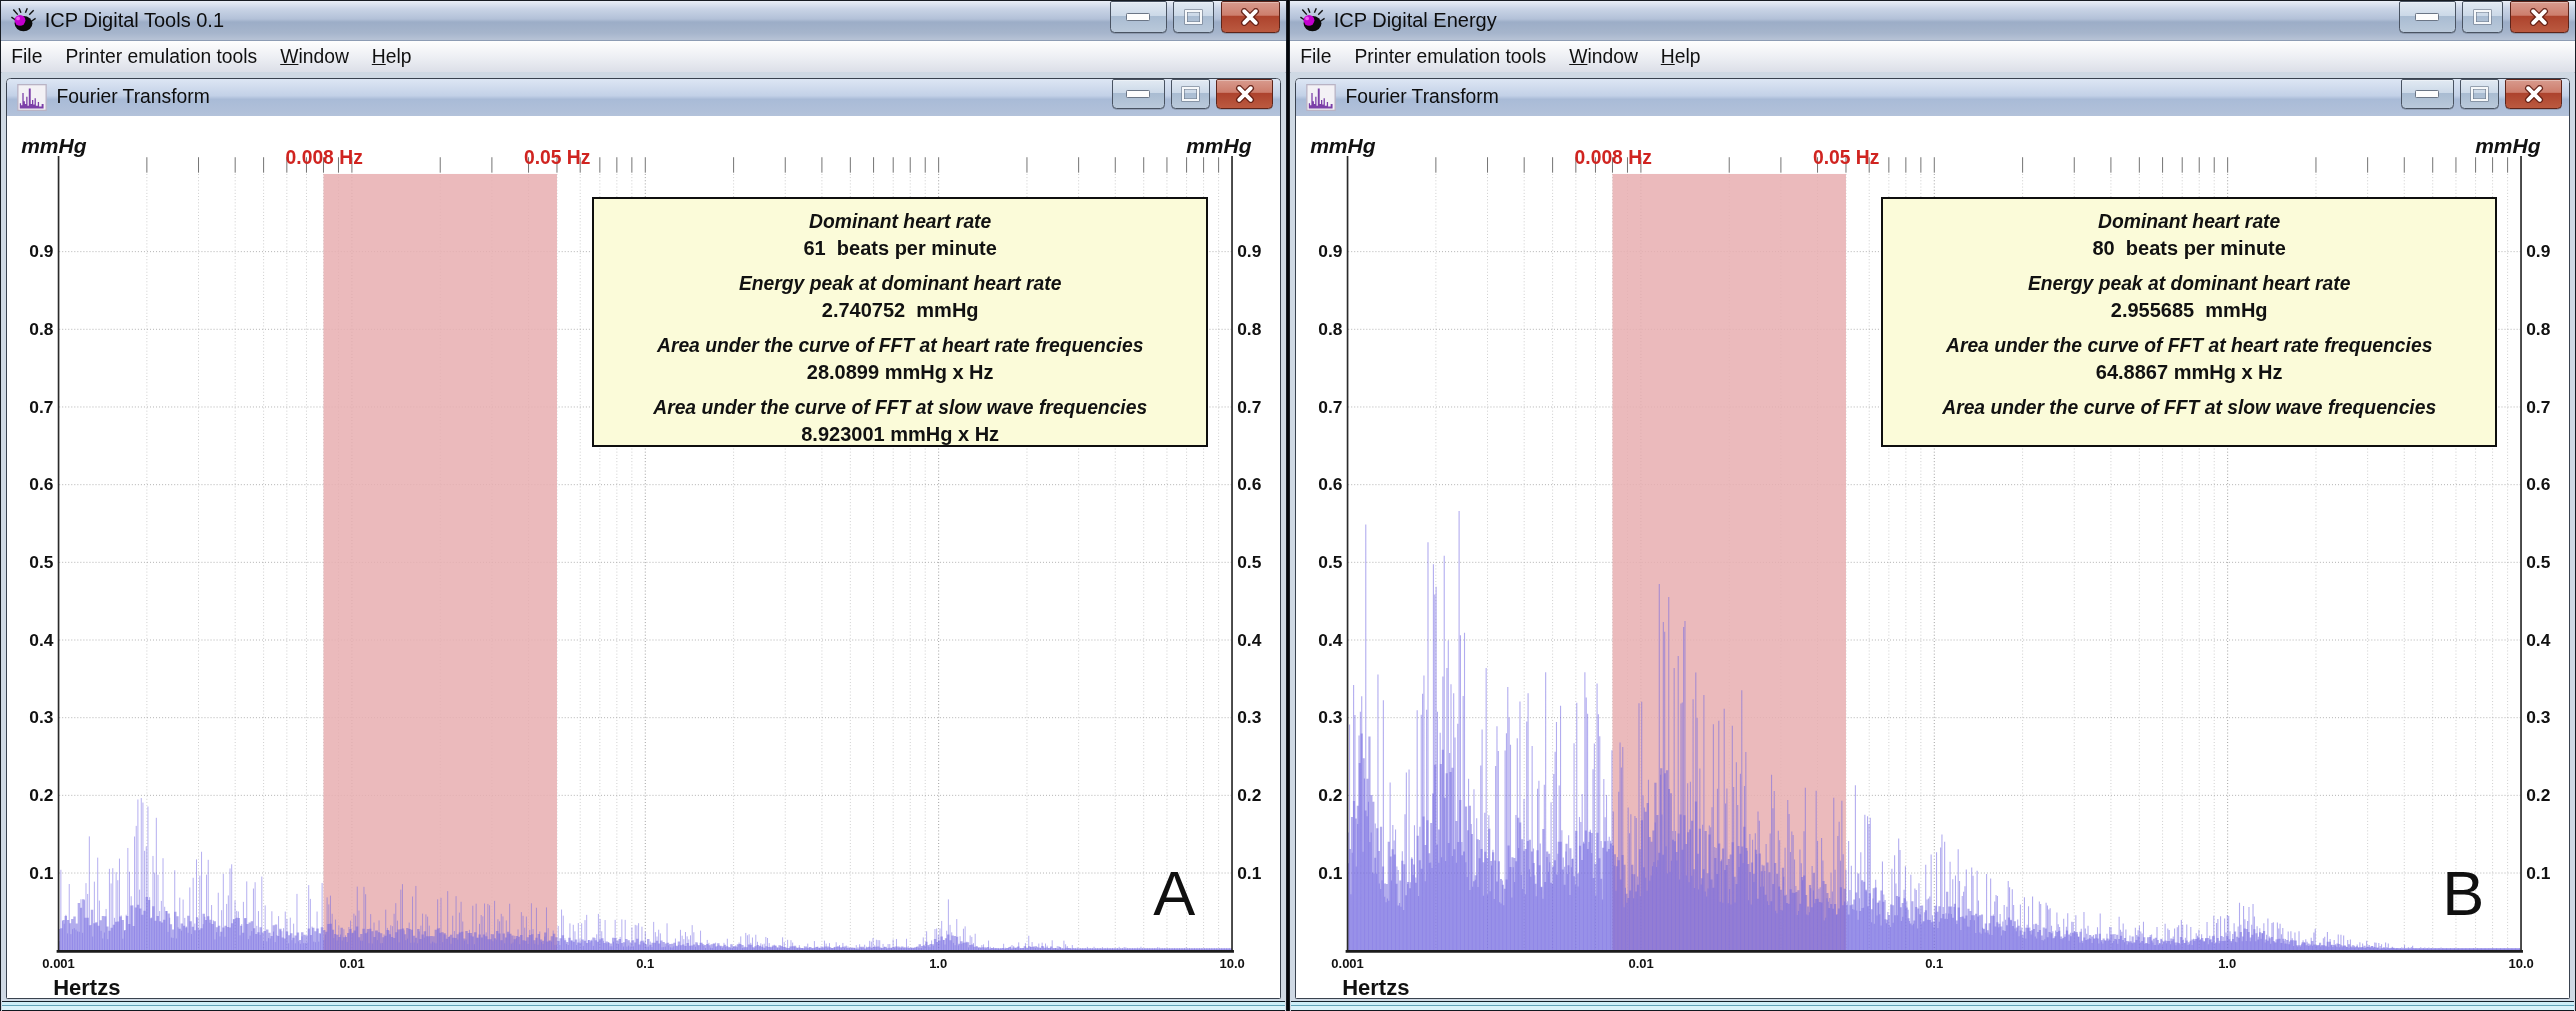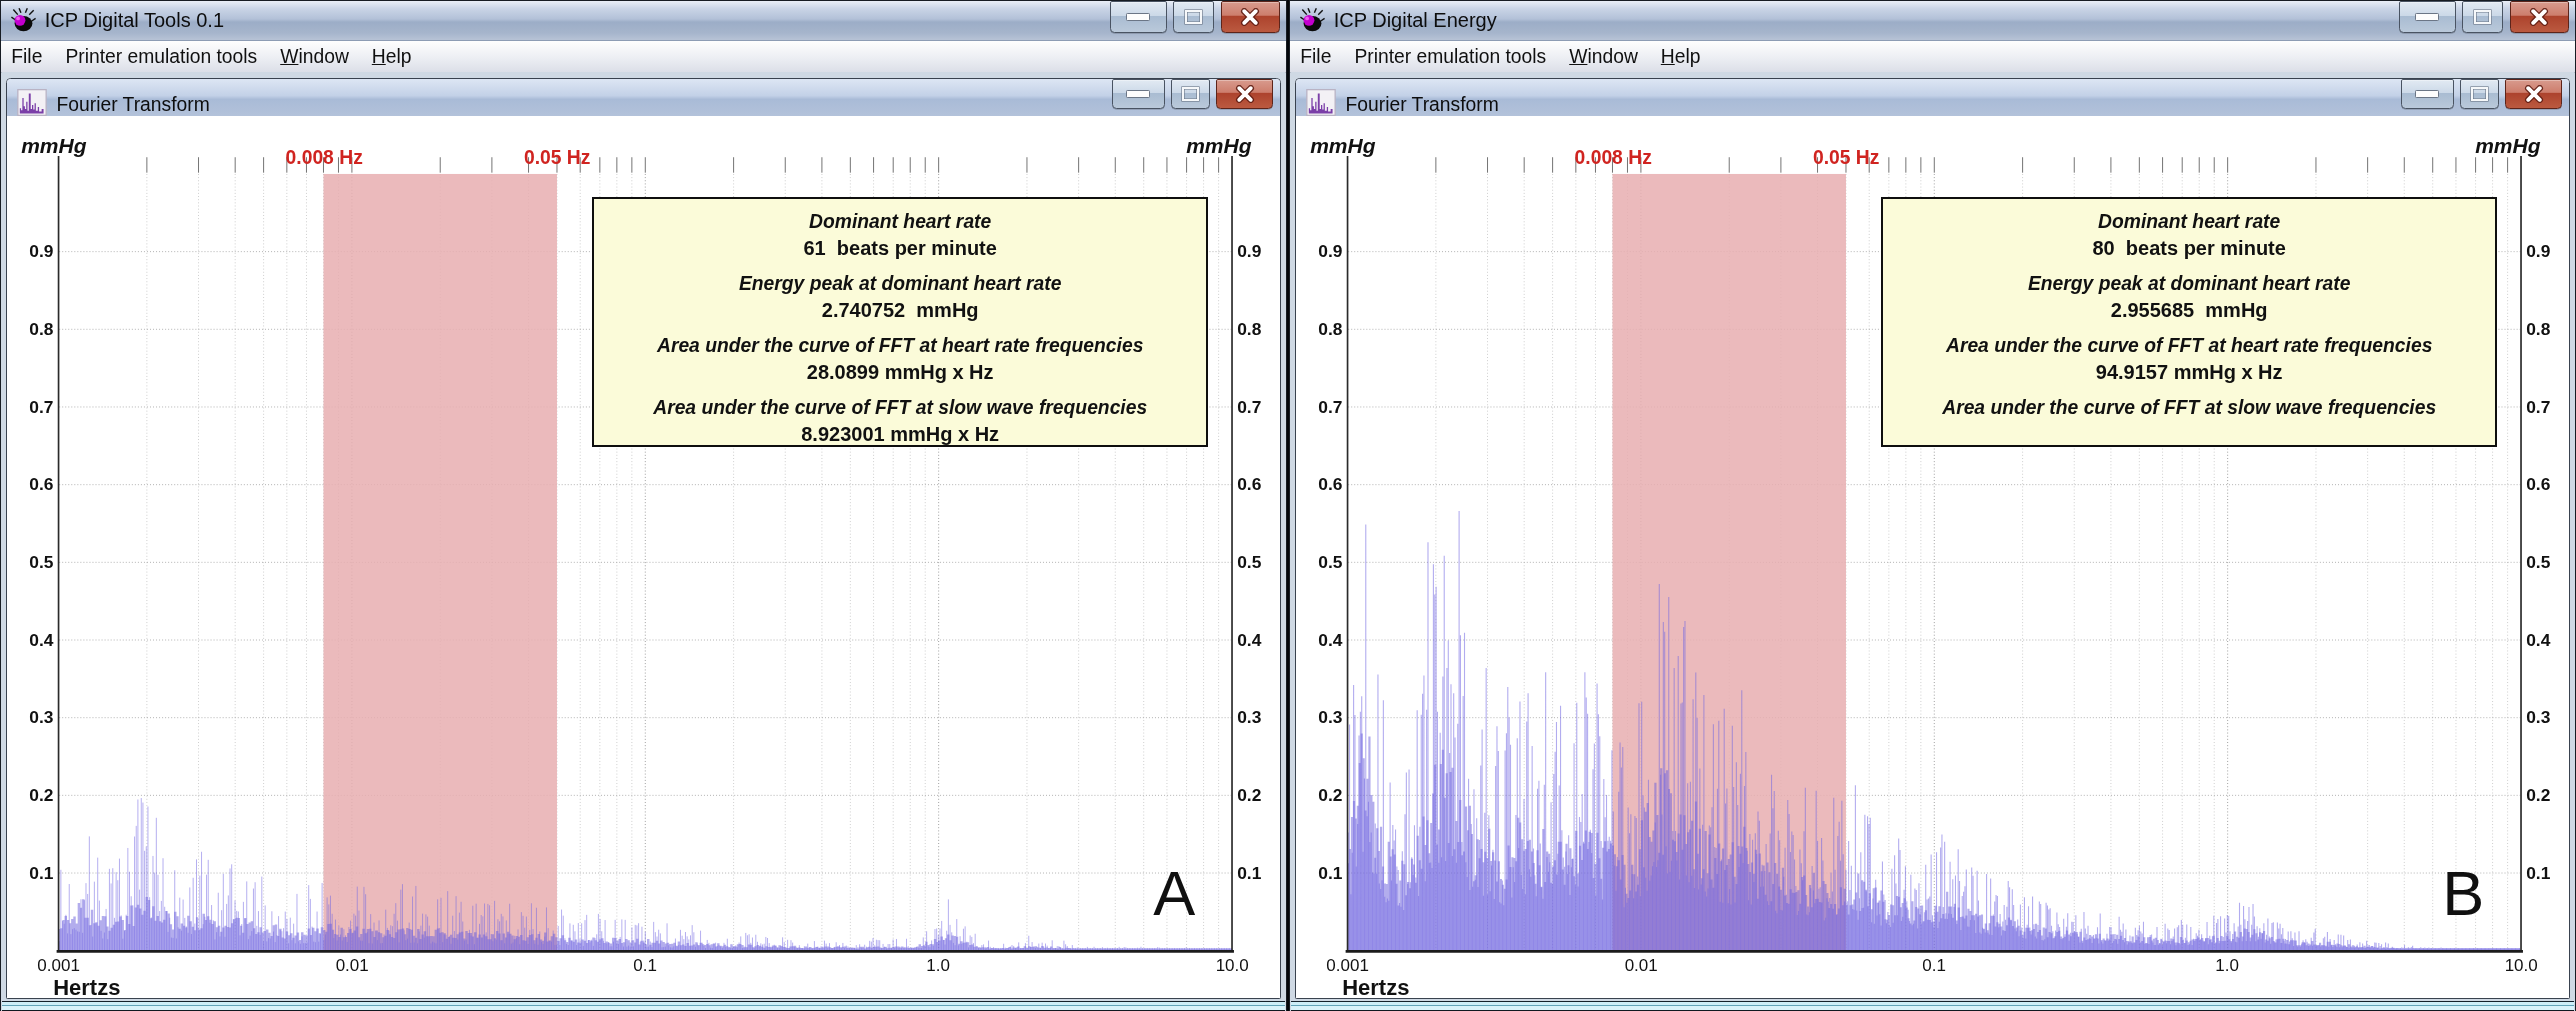--- a/index.html
+++ b/index.html
@@ -37,32 +37,32 @@
   .menu-item u{text-decoration:underline;}
 
   
   .workspace{position:absolute;left:1.3px;right:1.3px;top:71px;bottom:0;background:#cfd9e4;}
   .workspace::after{content:"";position:absolute;left:0;right:0;bottom:0;height:10.3px;
      background:linear-gradient(180deg,#15222c 0 1.3px,#cdeef8 1.3px 3.9px,#63a4b9 3.9px 5.2px,#d9f3fb 5.2px 9px,#101820 9px 10.3px);}
   .inner-window{position:absolute;left:3.9px;right:3.9px;top:5.8px;bottom:11.6px;
      border:1.3px solid #39424f;border-radius:4.5px 4.5px 1.3px 1.3px;background:#fff;overflow:hidden;}
   .inner-titlebar{position:relative;height:37px;
      background:linear-gradient(180deg,#dde6f4 0%,#c3d1e7 45%,#a9bbd7 55%,#b3c2da 100%);
-     border-bottom:0.6px solid #8fa3c0;display:flex;align-items:flex-end;}
+     border-bottom:0.6px solid #8fa3c0;display:flex;align-items:center;}
   .inner-title-text{font-size:19.3px;margin-left:9px;color:#0d0d0d;}
   .fft-icon{margin-left:10.3px;width:30px;height:27px;flex:0 0 auto;}
   .client{position:absolute;left:0;right:0;top:37px;bottom:0;background:#ffffff;}
 
   
   .chart-svg{position:absolute;left:0;top:0;}
   .lbl{position:absolute;white-space:pre;}
   .ylab{font-size:17.4px;font-weight:bold;width:45px;}
   .ylab.left{text-align:right;}
   .ylab.right{text-align:left;}
-  .xlab{font-size:17px;font-weight:normal;width:90px;text-align:center;}
+  .xlab{font-size:13px;font-weight:bold;width:90px;text-align:center;}
   .unit-lab{font-size:21px;font-weight:bold;font-style:italic;}
   .axis-name{font-size:22px;font-weight:bold;}
   .band-lab{font-size:19.3px;font-weight:bold;width:142px;text-align:center;}
 
   .plot-letter{position:absolute;left:1124px;top:744px;width:86px;text-align:center;
      font-size:63px;font-weight:400;color:#101010;line-height:1.05;}
 
   
   .info-panel{position:absolute;left:585px;top:81px;width:616px;height:250px;box-sizing:border-box;
      border:2.6px solid #0e0e0e;background:#fbfbd9;text-align:center;padding-top:7.7px;overflow:hidden;}
@@ -412,21 +412,21 @@
             <line x1="80" y1="62" x2="80" y2="1296" stroke="#2a2a2a" stroke-width="2.6"></line>
             <line x1="1902" y1="62" x2="1902" y2="1296" stroke="#2a2a2a" stroke-width="2.6"></line>
             <line x1="77" y1="1297" x2="1905" y2="1297" stroke="#1b1b1b" stroke-width="4"></line>
           </svg>
         <div class="info-panel">
             <div class="panel-label">Dominant heart rate</div>
             <div class="panel-value">80  beats per minute</div>
             <div class="panel-label">Energy peak at dominant heart rate</div>
             <div class="panel-value">2.955685  mmHg</div>
             <div class="panel-label">Area under the curve of FFT at heart rate frequencies</div>
-            <div class="panel-value">94.9157 mmHg x Hz</div>
+            <div class="panel-value">64.8867 mmHg x Hz</div>
             <div class="panel-label">Area under the curve of FFT at slow wave frequencies</div>
           </div>
         <div class="plot-letter">B</div>
       <div class="lbl ylab left" style="left: 1.3px; top: 747px;">0.1</div>
           <div class="lbl ylab right" style="left: 1230px; top: 747px;">0.1</div>
           <div class="lbl ylab left" style="left: 1.3px; top: 669px;">0.2</div>
           <div class="lbl ylab right" style="left: 1230px; top: 669px;">0.2</div>
           <div class="lbl ylab left" style="left: 1.3px; top: 591px;">0.3</div>
           <div class="lbl ylab right" style="left: 1230px; top: 591px;">0.3</div>
           <div class="lbl ylab left" style="left: 1.3px; top: 514px;">0.4</div>

